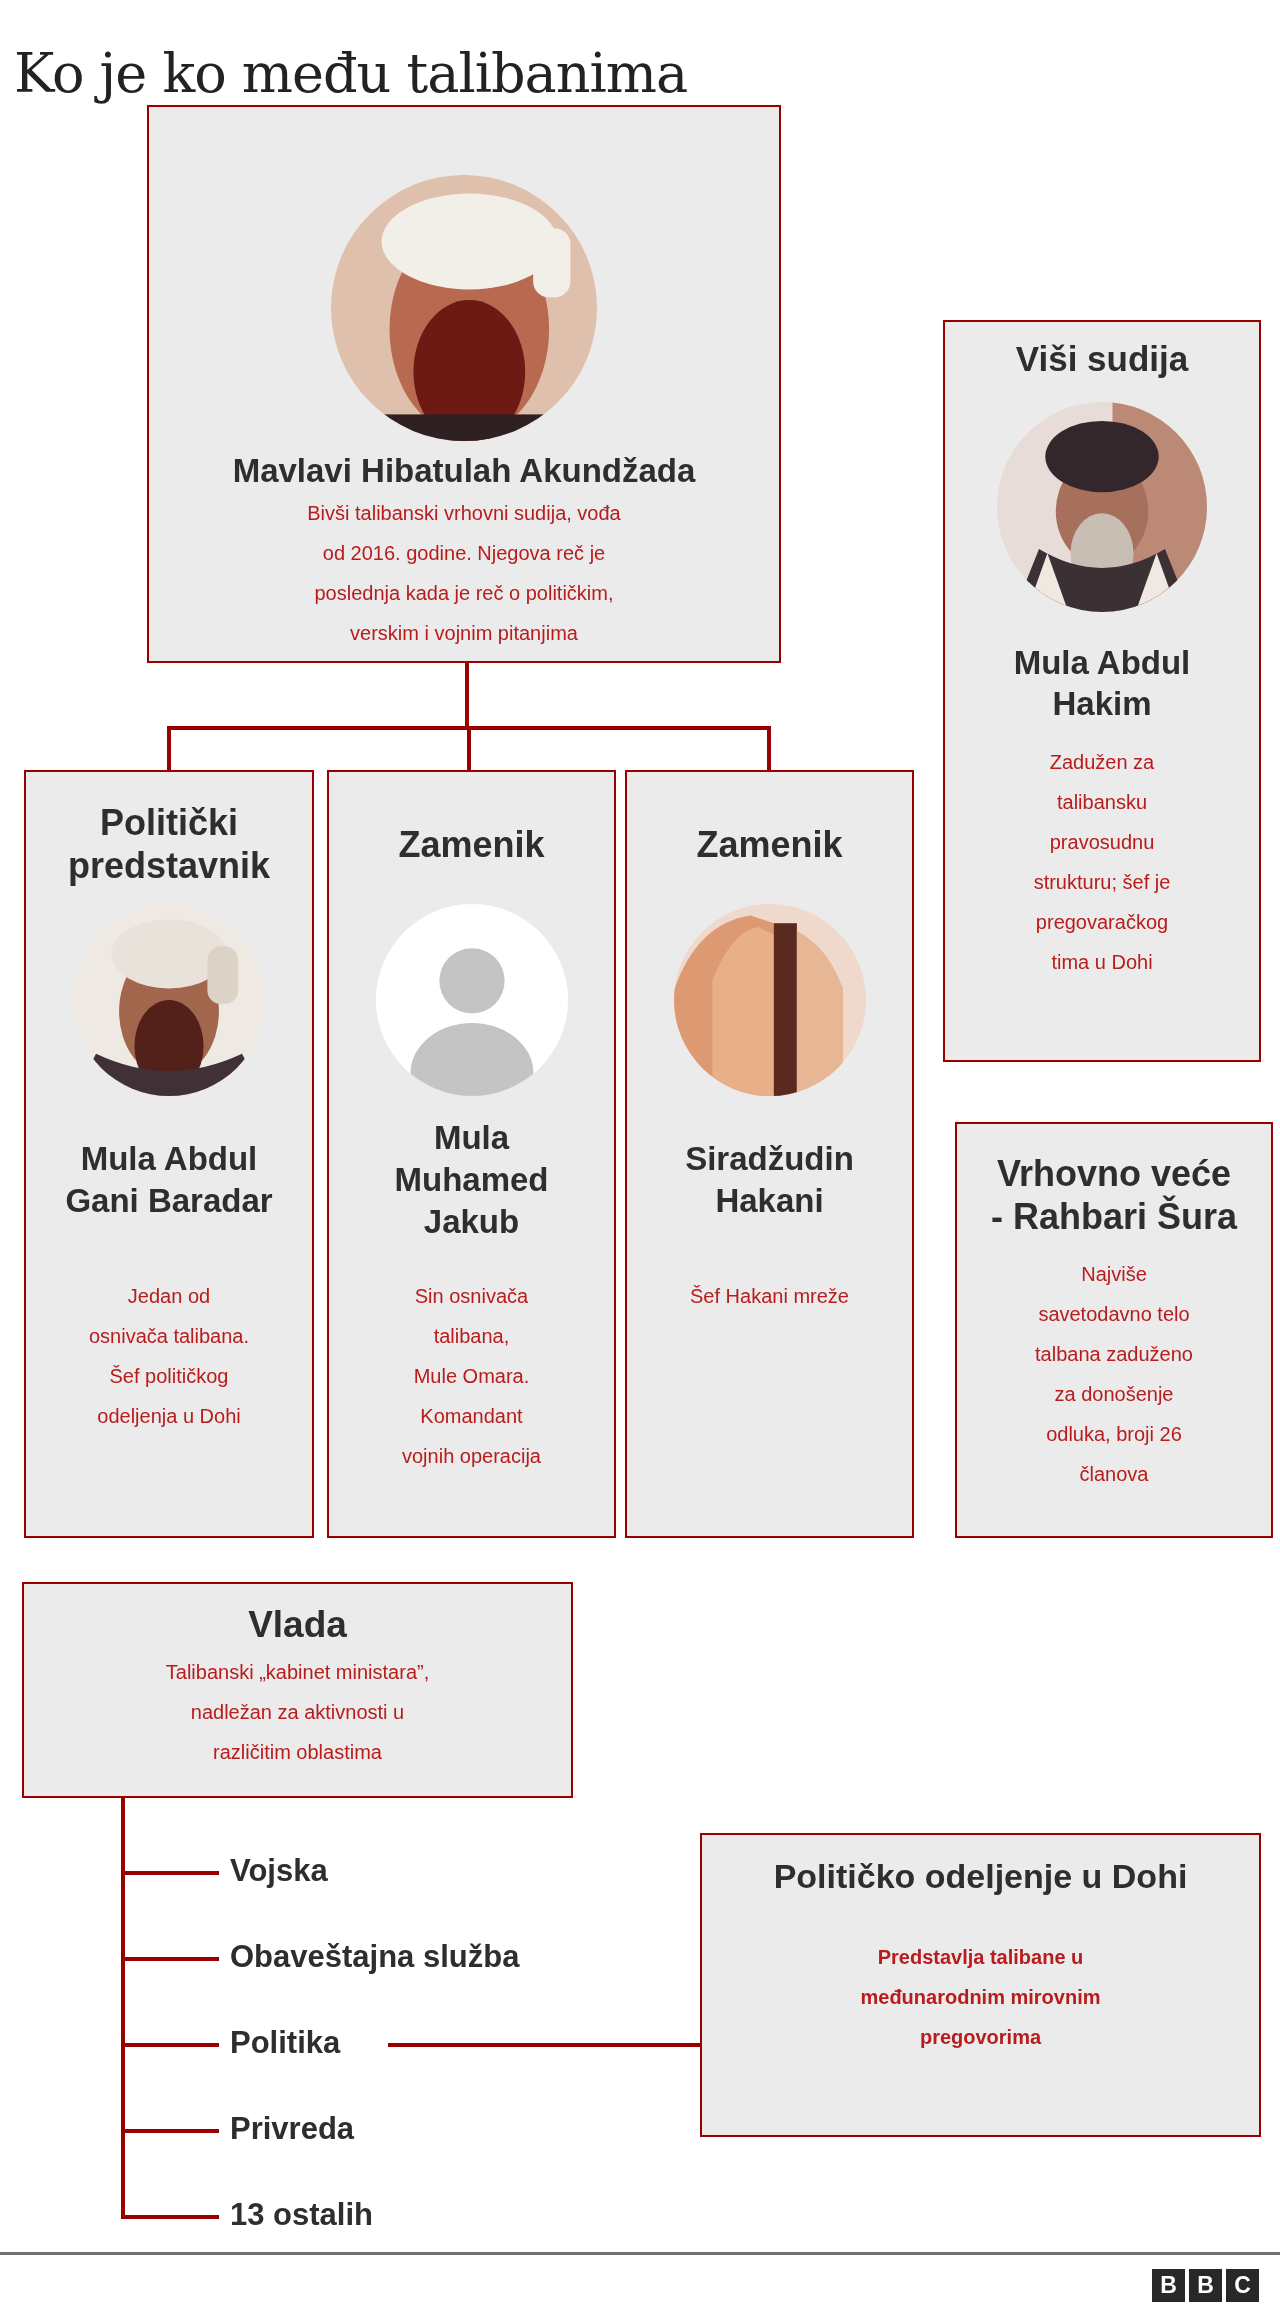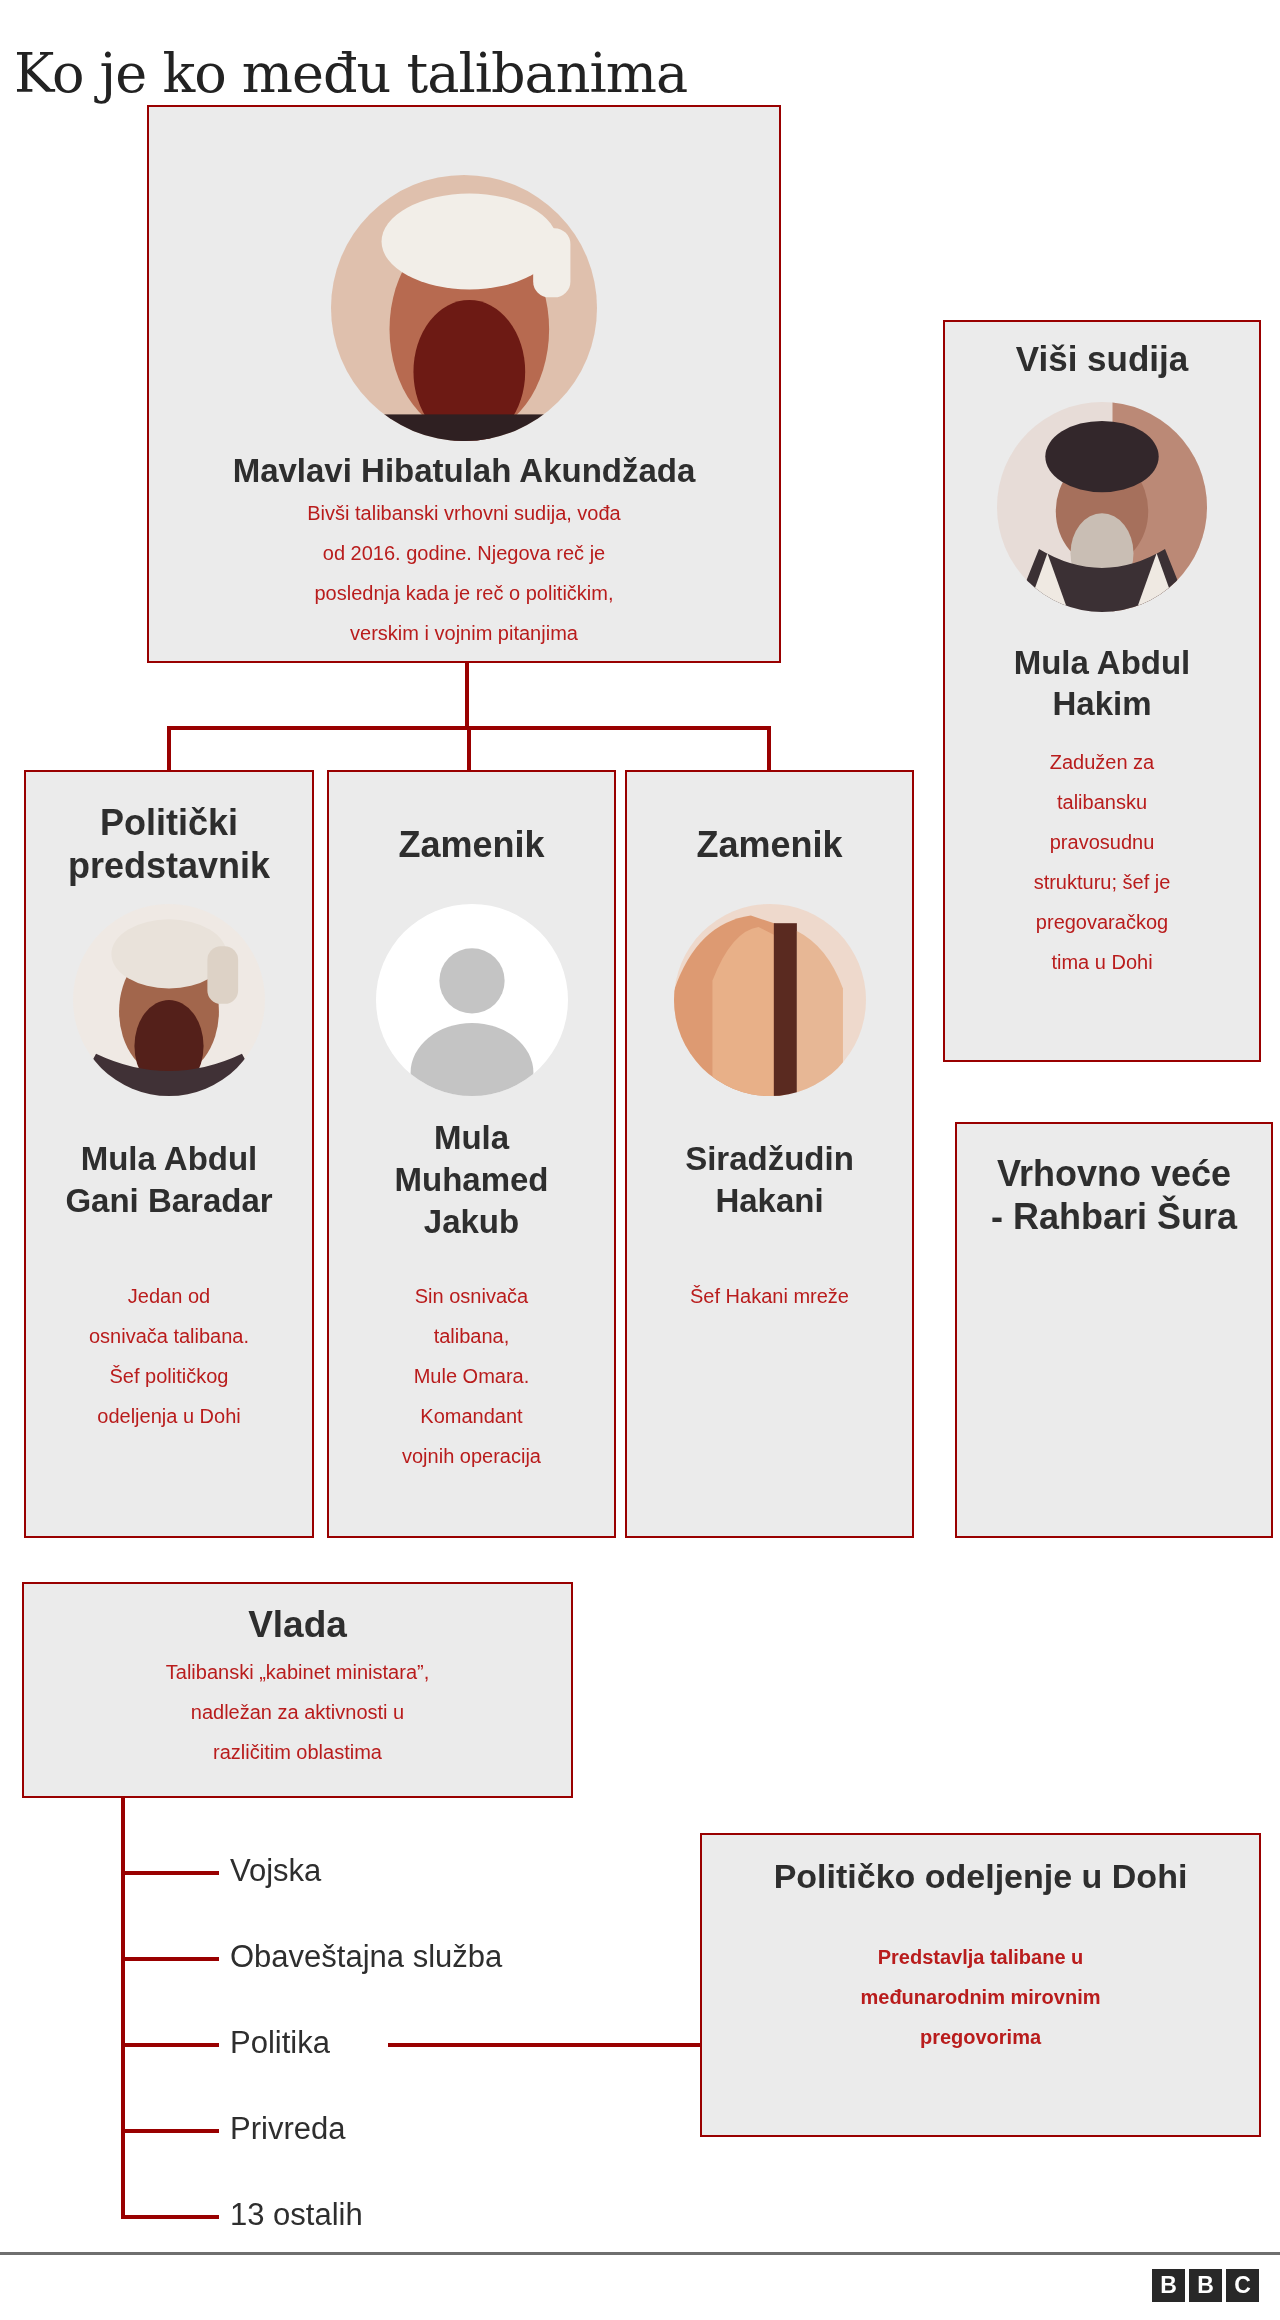--- a/index.html
+++ b/index.html
@@ -63,21 +63,21 @@
   #line-drop-2{left:467px;top:728px;width:4px;height:42px;}
   #line-drop-3{left:767px;top:728px;width:4px;height:42px;}
   #line-gov-down{left:121px;top:1798px;width:4px;height:421px;}
   .tick{left:121px;width:98px;height:4px;}
   #tick-0{top:1871px;} #tick-1{top:1957px;} #tick-2{top:2043px;}
   #tick-3{top:2129px;} #tick-4{top:2215px;}
   #line-politika{left:388px;top:2043px;width:312px;height:4px;}
 
   
   .ministry{
-    position:absolute;left:230px;font-size:31px;font-weight:400;
+    position:absolute;left:230px;font-size:31px;font-weight:700;
     line-height:40px;color:#2e2e2e;white-space:nowrap;
   }
   #ministry-0{top:1851px;} #ministry-1{top:1937px;} #ministry-2{top:2023px;}
   #ministry-3{top:2109px;} #ministry-4{top:2195px;}
 
   
   #footer-divider{position:absolute;left:0;top:2252px;width:1280px;height:3px;background:#6f6f6f;}
   #bbc-logo{position:absolute;left:1152px;top:2269px;display:flex;gap:4px;}
   .bbc-block{
     width:33px;height:33px;background:#282828;color:#ffffff;
@@ -191,20 +191,26 @@
     </svg>
   </div>
   <div class="name">Siradžudin
 Hakani</div>
   <div class="desc">Šef Hakani mreže</div>
 </div>
 
 <div class="box" id="council-box">
   <div class="box-title">Vrhovno veće
 - Rahbari Šura</div>
+  <div class="desc">Najviše
+savetodavno telo
+talbana zaduženo
+za donošenje
+odluka, broji 26
+članova</div>
 </div>
 
 <div class="box" id="gov-box">
   <div class="box-title">Vlada</div>
   <div class="desc">Talibanski „kabinet ministara”,
 nadležan za aktivnosti u
 različitim oblastima</div>
 </div>
 
 <div class="rline" id="line-gov-down"></div>

